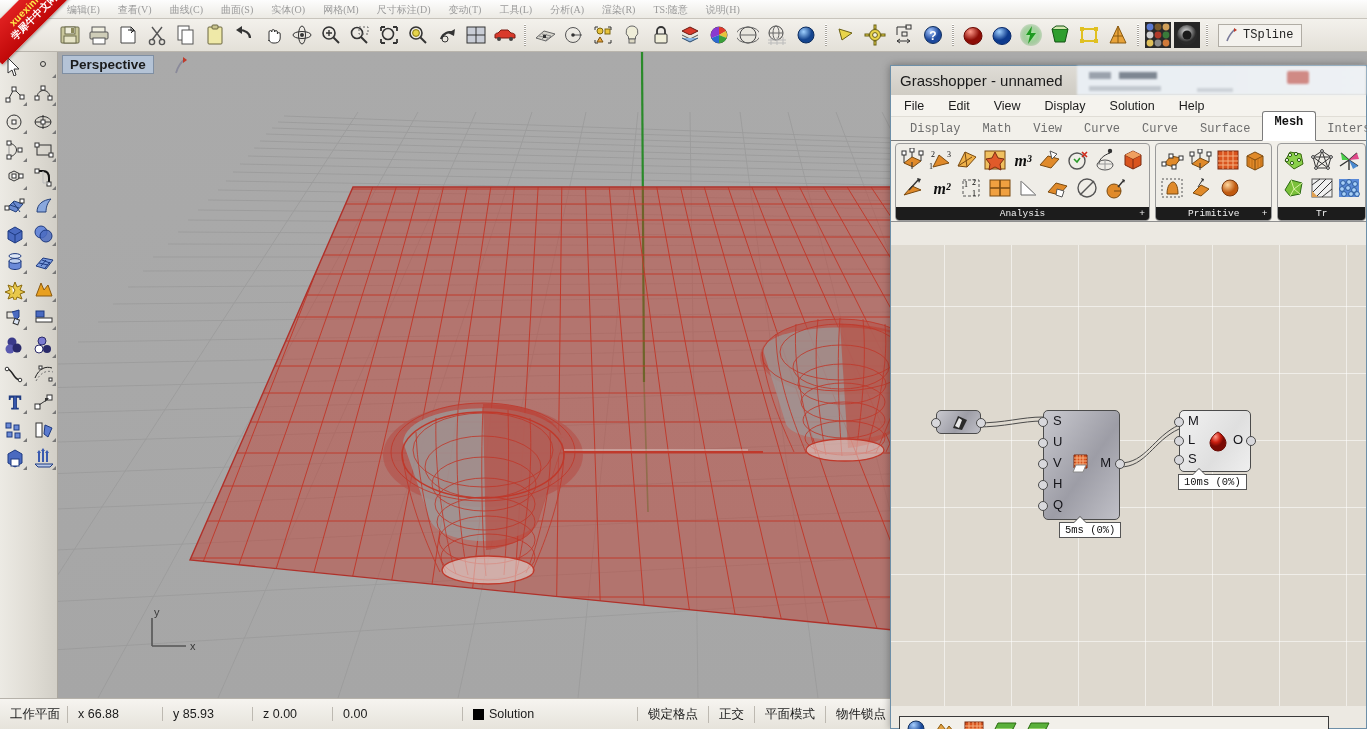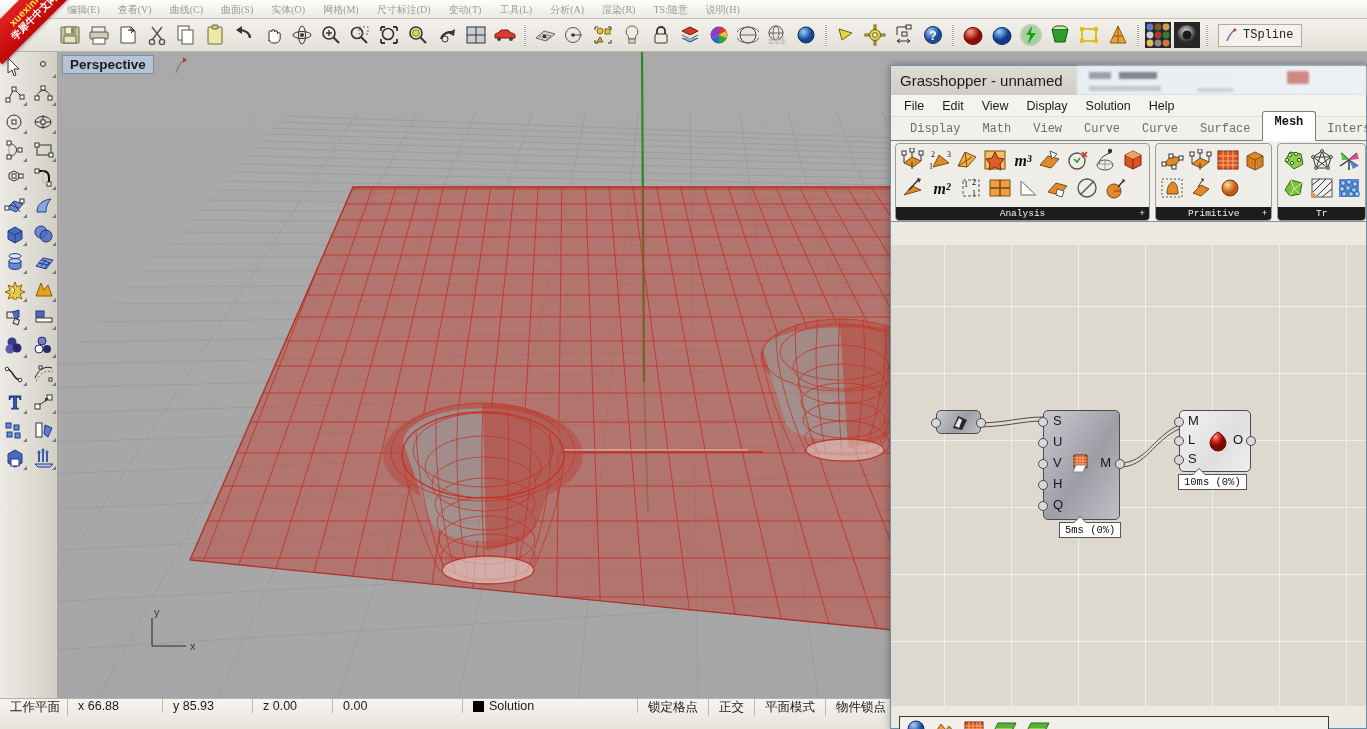--- a/index.html
+++ b/index.html
@@ -45,42 +45,42 @@
     background:#be185d; overflow:hidden;padding-left:24px; }
   .vp-label{ position:absolute; left:4px; top:3px; background:#b4c3d6;
     border:1px solid #7f8fa3; padding:1px 7px; font-size:13.5px; font-weight:bold;
     color:#1b1b1b; z-index:6; }
   .vp-icon{ position:absolute; left:113px; top:4px; z-index:6; }
   .vp-axes{ position:absolute; left:86px; bottom:42px; z-index:6; }
 
   
   .statusbar{ position:absolute; left:0; bottom:0; width:1367px; height:31px;
     background:linear-gradient(#f6f4f0,#e6e3db); border-top:1px solid #b6b2aa;
-    display:flex; align-items:flex-start; font-size:12.5px; color:#1b1b1b; }
+    display:flex; align-items:center; font-size:12.5px; color:#1b1b1b; }
   .sb-seg{ display:flex; align-items:center; padding:0 10px; border-right:1px solid #bdb9b1;
     white-space:nowrap; }
   .sb-seg.noborder{ border-right:none; }
   .sb-swatch{ width:11px; height:11px; background:#000; margin-right:5px; }
 
   
   .gh{ position:absolute; left:890px; top:65px; width:477px; height:664px;
     background:#ece9e2; border:1px solid #6d8fa8; box-shadow:0 0 8px rgba(0,0,0,.35); }
   .gh-title{ height:29px; background:linear-gradient(#dfdcd6,#cfccc4);
     display:flex; align-items:center; padding-left:9px; font-size:15px; color:#1b1b1b; }
   .gh-blur{ position:absolute; left:186px; top:0; right:0; height:29px;
     background:linear-gradient(90deg,#e9eef3,#eef1f4); filter:blur(1px); }
   .gh-blur .b1{ position:absolute; left:12px; top:6px; width:22px; height:7px; background:#9aa2ac; }
   .gh-blur .b2{ position:absolute; left:42px; top:6px; width:38px; height:7px; background:#7e8792; }
   .gh-blur .b3{ position:absolute; left:12px; top:20px; width:72px; height:5px; background:#c2c8cf; }
   .gh-blur .b4{ position:absolute; left:210px; top:5px; width:22px; height:13px;
     background:#d08a85; border-radius:2px; }
   .gh-blur .b5{ position:absolute; left:120px; top:22px; width:36px; height:4px; background:#cdd2d8; }
 
   .gh-menu{ height:22px; background:#f5f3ee; display:flex; align-items:center;
-    padding-left:13px; gap:18px; font-size:12.5px; color:#1b1b1b; border-bottom:1px solid #e0ddd6;}
+    padding-left:13px; gap:24px; font-size:12.5px; color:#1b1b1b; border-bottom:1px solid #e0ddd6;}
   .gh-tabs{ height:24px; background:#f2f0ea; display:flex; align-items:flex-end;
     padding-left:8px; border-bottom:1px solid #7b7b7b; position:relative; }
   .gh-tab{ font-family:"Liberation Mono", monospace; font-size:12px; color:#6d6d6d;
     padding:3px 11px 4px; }
   .gh-tab.active{ color:#111; font-weight:bold; background:#fff;
     border:1px solid #7b7b7b; border-bottom:1px solid #fff; border-radius:3px 3px 0 0;
     margin-bottom:-1px; padding:3px 12px 11px; }
 
   .gh-ribbon{ height:81px; background:#f2f0ea; display:flex; padding:2px 0 0 4px; gap:5px;
     border-bottom:1px solid #8f8f8f; }

